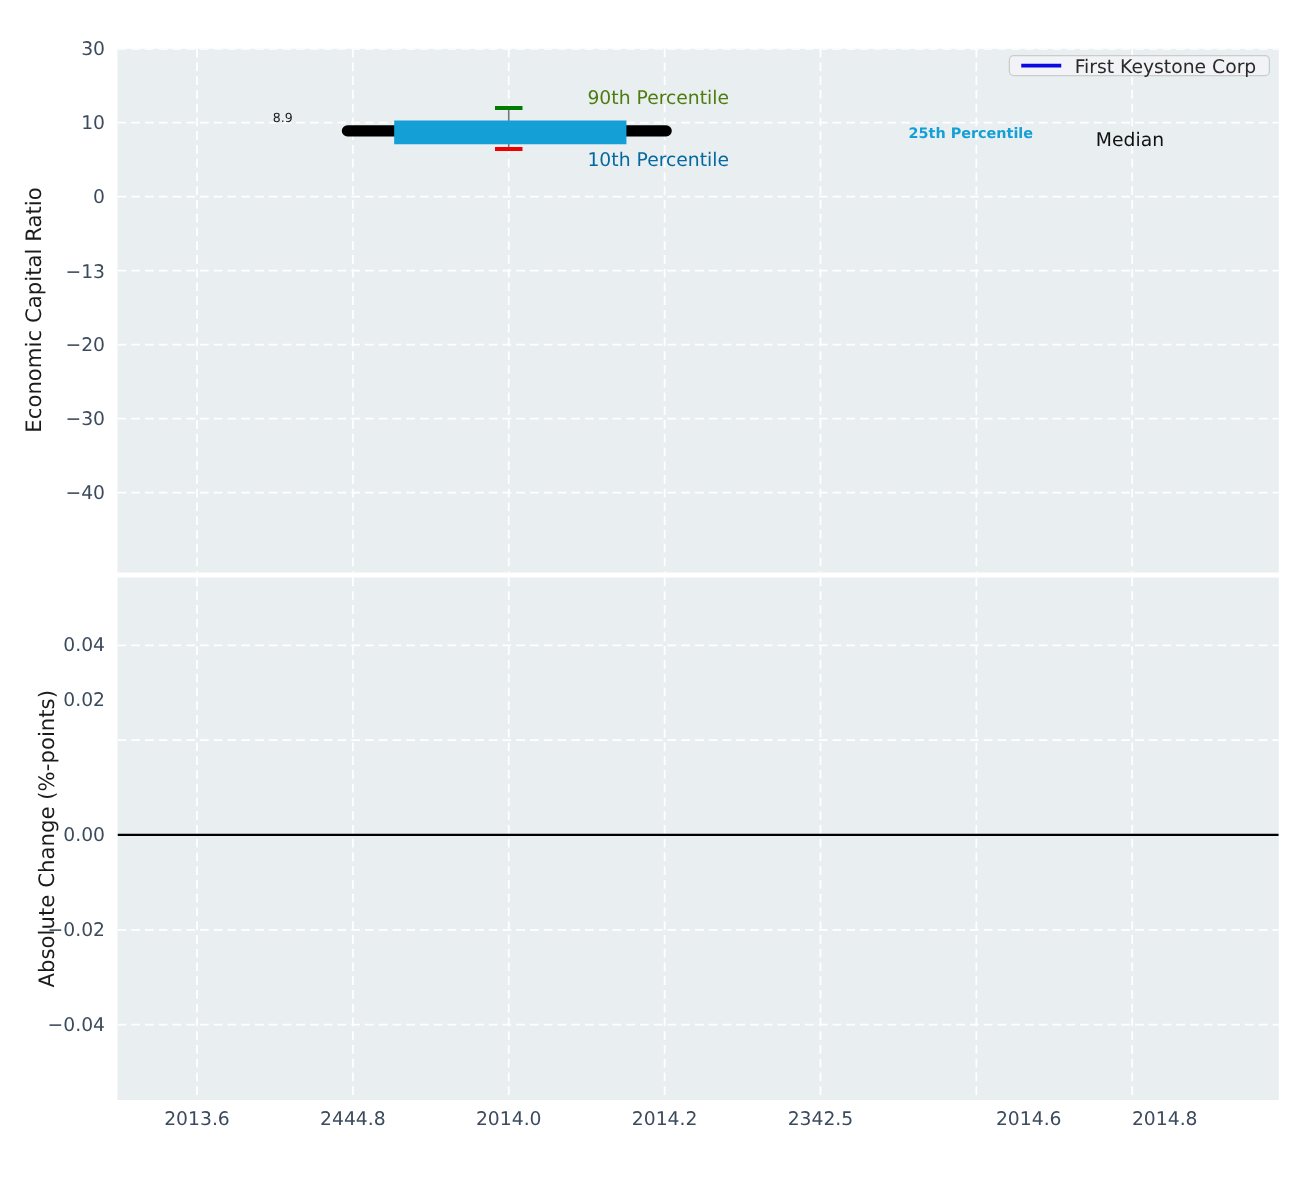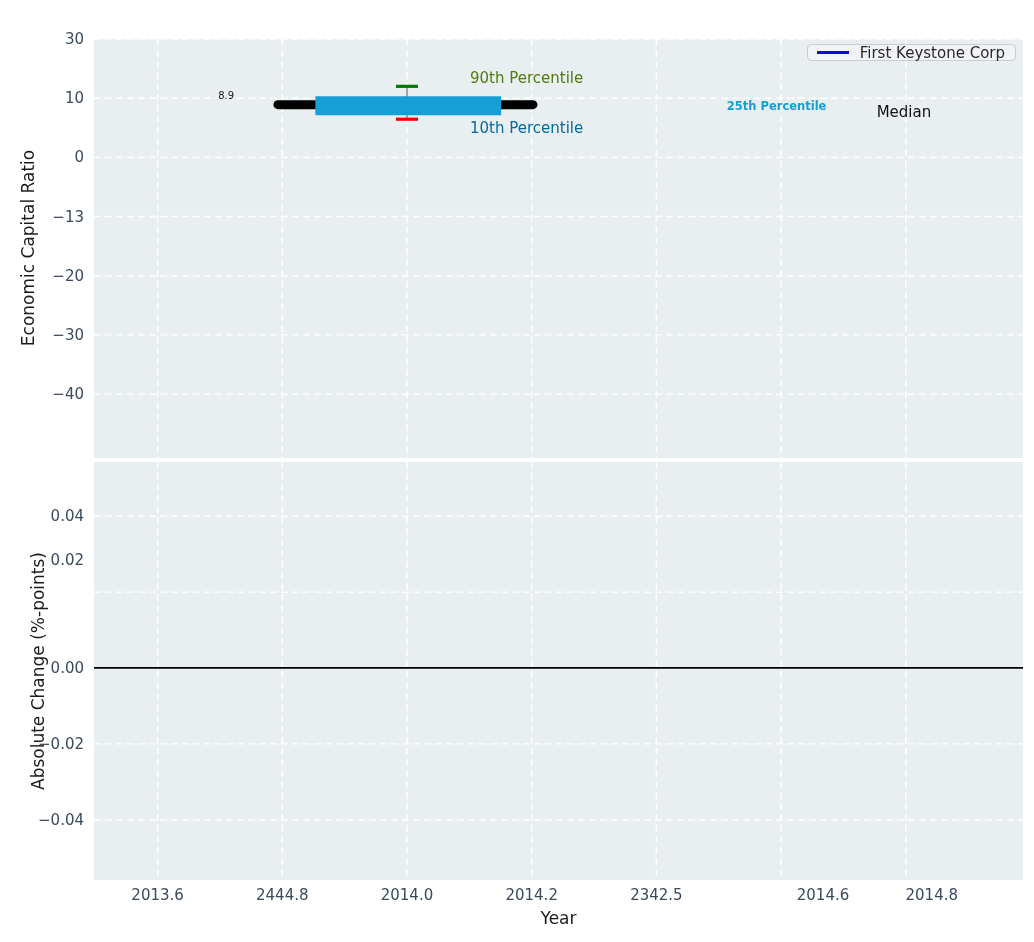--- a/index.html
+++ b/index.html
@@ -87,21 +87,20 @@
         <line x1="0" y1="130.10344827586206" x2="929" y2="130.10344827586206" stroke="#ffffff" stroke-width="1.4" stroke-dasharray="7 4"></line>
         <line x1="0" y1="205.96551724137933" x2="929" y2="205.96551724137933" stroke="#ffffff" stroke-width="1.4" stroke-dasharray="7 4"></line>
         <line x1="0" y1="281.8275862068966" x2="929" y2="281.8275862068966" stroke="#ffffff" stroke-width="1.4" stroke-dasharray="7 4"></line>
         <line x1="0" y1="357.6896551724138" x2="929" y2="357.6896551724138" stroke="#ffffff" stroke-width="1.4" stroke-dasharray="7 4"></line>
         <line x1="0" y1="205.96551724137933" x2="929" y2="205.96551724137933" stroke="#000000" stroke-width="1.8" stroke-linecap="butt"></line>
       </svg>
   </div>
 
   <div class="ylabel" id="ylabel-0">Economic Capital Ratio</div>
   <div class="ylabel" id="ylabel-1">Absolute Change (%-points)</div>
-  <div class="xlabel">Year</div>
 <div class="annotation" style="left: 226.18px; top: 94.6299px; font-size: 10px; color: rgb(26, 26, 26); font-weight: normal; transform: translate(-50%, -50%);">8.9</div>
     <div class="annotation" style="left: 469.964px; top: 78.0593px; font-size: 15px; color: #4d7c0f; font-weight: normal; transform: translate(0px, -50%);">90th Percentile</div>
     <div class="annotation" style="left: 469.964px; top: 128.363px; font-size: 15px; color: #0369a1; font-weight: normal; transform: translate(0px, -50%);">10th Percentile</div>
     <div class="annotation" style="left: 726.842px; top: 106.466px; font-size: 11.5px; color: rgb(20, 160, 214); font-weight: bold; transform: translate(0px, -50%);">25th Percentile</div>
     <div class="annotation" style="left: 844.682px; top: 112px; font-size: 15px; color: rgb(17, 17, 17); font-weight: normal; transform: translate(0px, -50%); margin-left: 32px;">Median</div>
     <div class="tick-label ytick" style="left: 84px; top: 39px;">30</div>
     <div class="tick-label ytick" style="left: 84px; top: 98.1808px;">10</div>
     <div class="tick-label ytick" style="left: 84px; top: 157.362px;">0</div>
     <div class="tick-label ytick" style="left: 84px; top: 216.542px;">−13</div>
     <div class="tick-label ytick" style="left: 84px; top: 275.723px;">−20</div>

